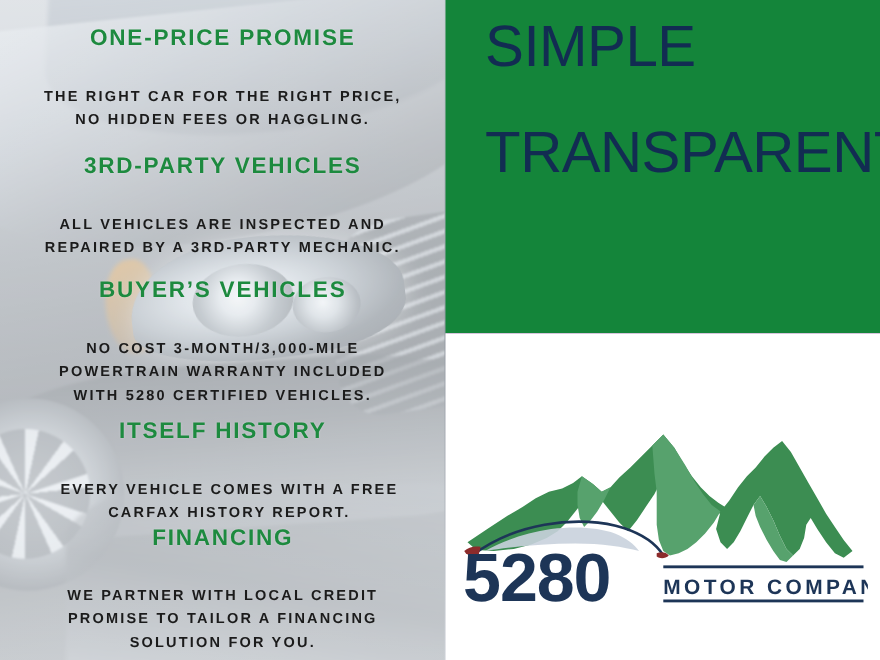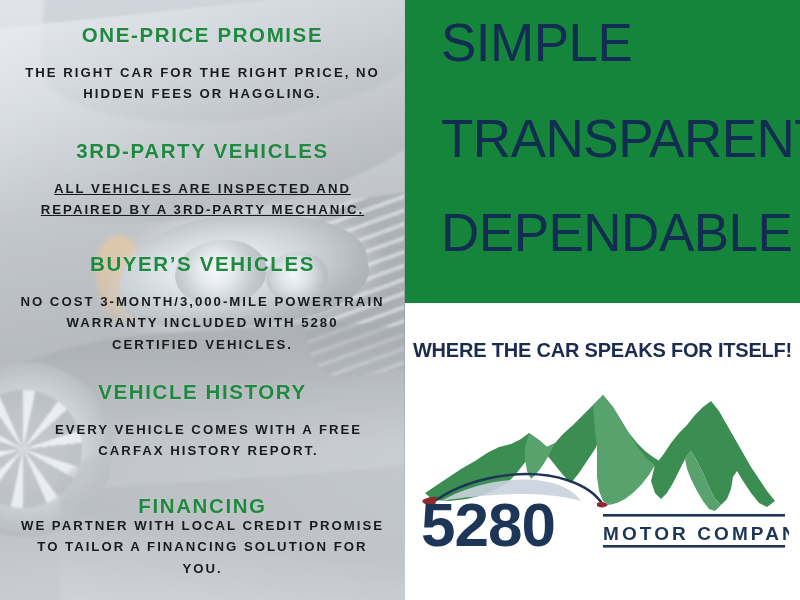--- a/index.html
+++ b/index.html
@@ -157,21 +157,21 @@
     line-height: 1.05;
     margin: 0;
     text-shadow: 0 0 2px rgba(255,255,255,.35);
   }
   .sec-body {
     color: #1b1b1b;
     font-weight: bold;
     font-size: 13.2px;
     letter-spacing: 2.0px;
     line-height: 1.62;
-    margin: 0;
+    margin: 15px;
     padding: 0 8px;
   }
 
   
   .green-block {
     position: absolute;
     left: 405px; top: 0;
     width: 395px; height: 303px;
     background: #14853a;
     overflow: hidden;
@@ -242,52 +242,50 @@
 
     <div class="left-content">
 
       <div>
         <h2 class="sec-heading" style="position:absolute;left:12px;right:12px;top:24px;">ONE-PRICE PROMISE</h2>
         <p class="sec-body" style="position:absolute;left:12px;right:12px;top:62px;">THE RIGHT CAR FOR THE RIGHT PRICE, NO HIDDEN FEES OR HAGGLING.</p>
       </div>
 
       <div>
         <h2 class="sec-heading" style="position:absolute;left:12px;right:12px;top:140px;">3RD-PARTY VEHICLES</h2>
-        <p class="sec-body" style="position:absolute;left:12px;right:12px;top:178px;text-decoration:underline;">ALL VEHICLES ARE INSPECTED AND REPAIRED BY A 3RD-PARTY MECHANIC.</p>
+        <p class="sec-body" style="position:absolute;left:12px;right:12px;top:178px;">ALL VEHICLES ARE INSPECTED AND REPAIRED BY A 3RD-PARTY MECHANIC.</p>
       </div>
 
       <div>
         <h2 class="sec-heading" style="position:absolute;left:12px;right:12px;top:253px;">BUYER’S VEHICLES</h2>
         <p class="sec-body" style="position:absolute;left:12px;right:12px;top:291px;">NO COST 3-MONTH/3,000-MILE POWERTRAIN WARRANTY INCLUDED WITH 5280 CERTIFIED VEHICLES.</p>
       </div>
 
       <div>
-        <h2 class="sec-heading" style="position:absolute;left:12px;right:12px;top:381px;">VEHICLE HISTORY</h2>
+        <h2 class="sec-heading" style="position:absolute;left:12px;right:12px;top:381px;">ITSELF HISTORY</h2>
         <p class="sec-body" style="position:absolute;left:12px;right:0;top:419px;">EVERY VEHICLE COMES WITH A FREE CARFAX HISTORY REPORT.</p>
       </div>
 
       <div>
-        <h2 class="sec-heading" style="position:absolute;left:12px;right:12px;top:478px;margin-top:17px;">FINANCING</h2>
+        <h2 class="sec-heading" style="position:absolute;left:12px;right:12px;top:478px;">FINANCING</h2>
         <p class="sec-body" style="position:absolute;left:12px;right:12px;top:515px;">WE PARTNER WITH LOCAL CREDIT PROMISE TO TAILOR A FINANCING SOLUTION FOR YOU.</p>
       </div>
 
     </div>
   </div>
 
   <div class="seam"></div>
 
   <div class="green-block">
     <div class="green-line l1">SIMPLE</div>
     <div class="green-line l2">TRANSPARENT</div>
-    <div class="green-line l3">DEPENDABLE</div>
   </div>
 
   <div class="white-block">
 
-    <div class="tagline">WHERE THE CAR SPEAKS FOR ITSELF!</div>
 
     <div class="logo-wrap">
       <svg class="logo-svg" viewBox="0 0 372 180" xmlns="http://www.w3.org/2000/svg">
 
         <g>
           <path d="M8,112 L26,100 L44,88 L58,80 L70,72 L82,66 L94,63 L104,58 L112,52
                    L122,59 L130,66 L138,62 L146,53 L156,44 L166,34 L176,24 L186,14
                    L196,26 L204,40 L212,52 L220,62 L228,70 L236,76 L244,81
                    L238,86 L228,83 L218,76 L208,66 L198,56 L190,48 L184,56 L178,68
                    L170,80 L162,92 L154,102 L146,94 L138,84 L130,74 L122,66

